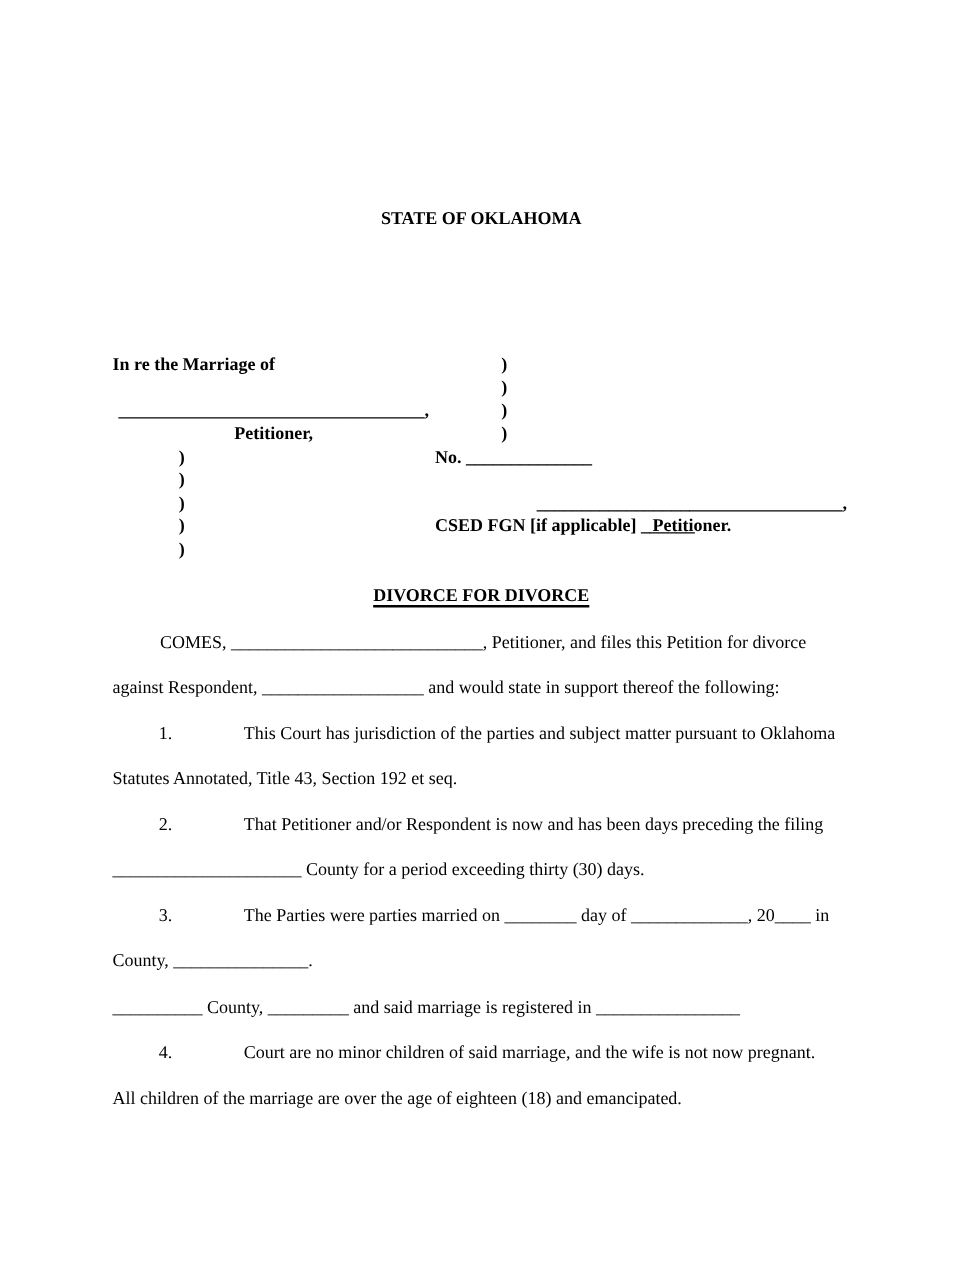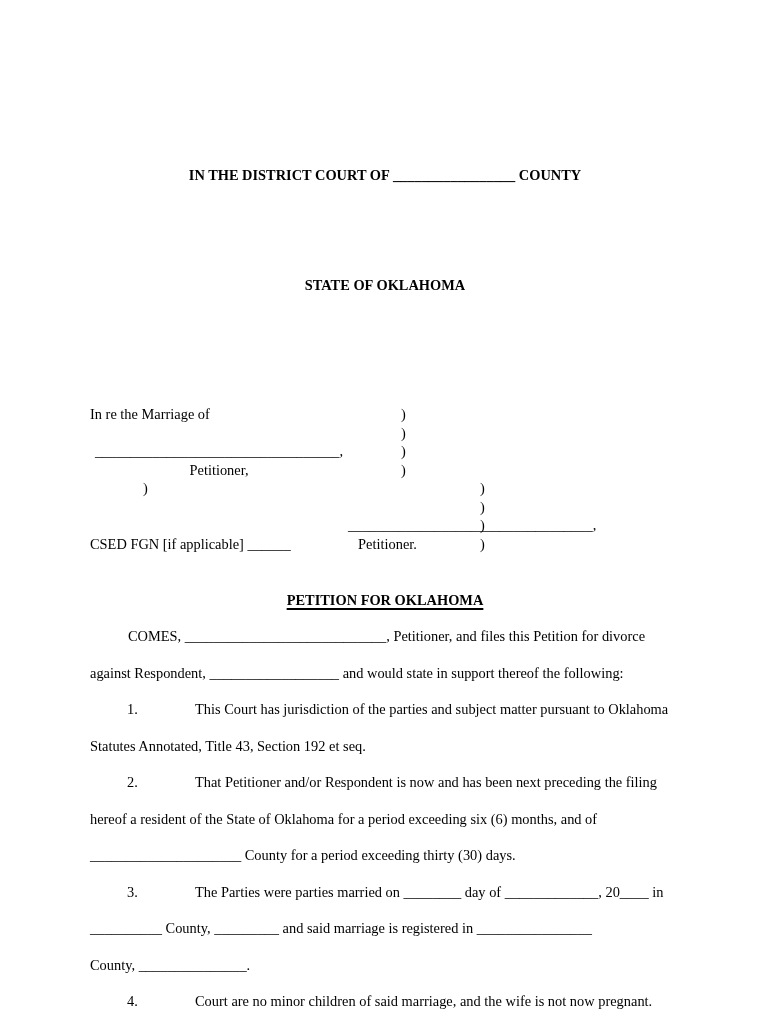--- a/index.html
+++ b/index.html
@@ -12,42 +12,41 @@
     font-family:"Liberation Serif","DejaVu Serif",serif;
     font-size:14.4px;
     color:#000;
     overflow:hidden;
   }
   .hdr{ text-align:center; font-weight:bold; line-height:36.5px; white-space:pre; }
   .caption{
     display:grid;
     grid-template-columns:258px 79px auto;
     line-height:18.5px;
-    font-weight:normal;
-    margin-top:29px;
+    font-weight:bold;
+    margin-top:16px;
   }
   .caption > div{ white-space:pre; min-height:18.5px; }
   .cl{ text-align:left; }
   .cl.r{ text-align:center; }
   .cp{ padding-left:53px; }
   .title{ text-align:center; font-weight:bold; line-height:36.5px; margin-top:10px; }
   .title span{ text-decoration:underline; text-decoration-thickness:1.5px; text-underline-offset:3px; }
   .body{ line-height:36.5px; }
   .bline{ white-space:pre; }
   .bline.indent{ padding-left:38px; }
   .pnum{ display:inline-block; width:68px; margin-left:37px; }
   .blank{ letter-spacing:0; }
 </style>
 </head>
 <body>
 
 <div class="page">
 
   <div class="hdr">
-    <div><span>IN THE DISTRICT COURT OF </span><span class="blank">_________________</span><span> COUNTY</span></div>
     <div>STATE OF OKLAHOMA</div>
   </div>
 
   <div class="caption">
     <div class="cl">In re the Marriage of</div>
     <div class="cp">)</div>
     <div></div>
 
     <div class="cl"></div>
     <div class="cp">)</div>
@@ -55,53 +54,53 @@
 
     <div class="cl r">__________________________________,</div>
     <div class="cp">)</div>
     <div></div>
 
     <div class="cl r">Petitioner,</div>
     <div class="cp">)</div>
     <div></div>
 
     <div class="cp">)</div>
+    <div><span>No. </span><span class="blank">______________</span></div>
 
     <div class="cl"></div>
     <div class="cp">)</div>
     <div></div>
 
     <div class="cl"></div>
     <div class="cp">)</div>
     <div></div>
 
     <div class="cl r">__________________________________,</div>
     <div class="cp">)</div>
     <div><span>CSED FGN [if applicable] </span><span class="blank">______</span></div>
 
     <div class="cl r">Petitioner.</div>
     <div class="cp">)</div>
     <div></div>
   </div>
 
-  <div class="title"><span>PETITION FOR OKLAHOMA</span></div>
+  <div class="title"><span>DIVORCE FOR DIVORCE</span></div>
 
   <div class="body">
 
     <div class="bline indent"><span>COMES, </span><span class="blank">____________________________</span><span>, Petitioner, and files this Petition for divorce</span></div>
     <div class="bline"><span>against Respondent, </span><span class="blank">__________________</span><span> and would state in support thereof the following:</span></div>
 
     <div class="bline"><span class="pnum">1.</span><span>This Court has jurisdiction of the parties and subject matter pursuant to Oklahoma</span></div>
     <div class="bline">Statutes Annotated, Title 43, Section 192 et seq.</div>
 
-    <div class="bline"><span class="pnum">2.</span><span>That Petitioner and/or Respondent is now and has been next preceding the filing</span></div>
-    <div class="bline">hereof a resident of the State of Oklahoma for a period exceeding six (6) months, and of</div>
+    <div class="bline"><span class="pnum">2.</span><span>That Petitioner and/or Respondent is now and has been days preceding the filing</span></div>
     <div class="bline"><span class="blank">_____________________</span><span> County for a period exceeding thirty (30) days.</span></div>
 
     <div class="bline"><span class="pnum">3.</span><span>The Parties were parties married on </span><span class="blank">________</span><span> day of </span><span class="blank">_____________</span><span>, 20</span><span class="blank">____</span><span> in</span></div>
+    <div class="bline"><span>County, </span><span class="blank">_______________</span><span>.</span></div>
     <div class="bline"><span class="blank">__________</span><span> County, </span><span class="blank">_________</span><span> and said marriage is registered in </span><span class="blank">________________</span></div>
-    <div class="bline"><span>County, </span><span class="blank">_______________</span><span>.</span></div>
 
     <div class="bline"><span class="pnum">4.</span><span>Court are no minor children of said marriage, and the wife is not now pregnant.</span></div>
     <div class="bline">All children of the marriage are over the age of eighteen (18) and emancipated.</div>
 
   </div>
 </div>
 
 </body></html>

